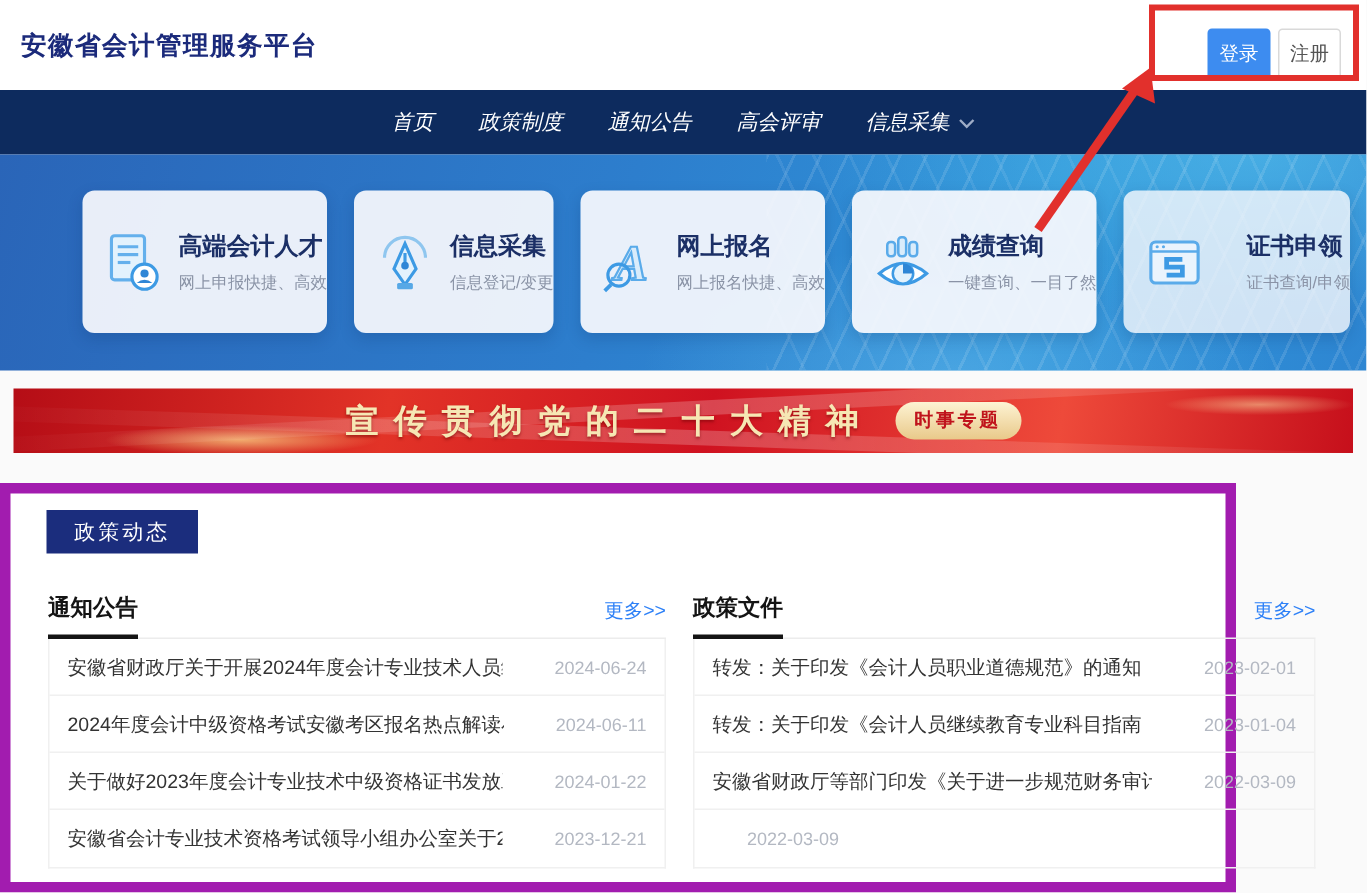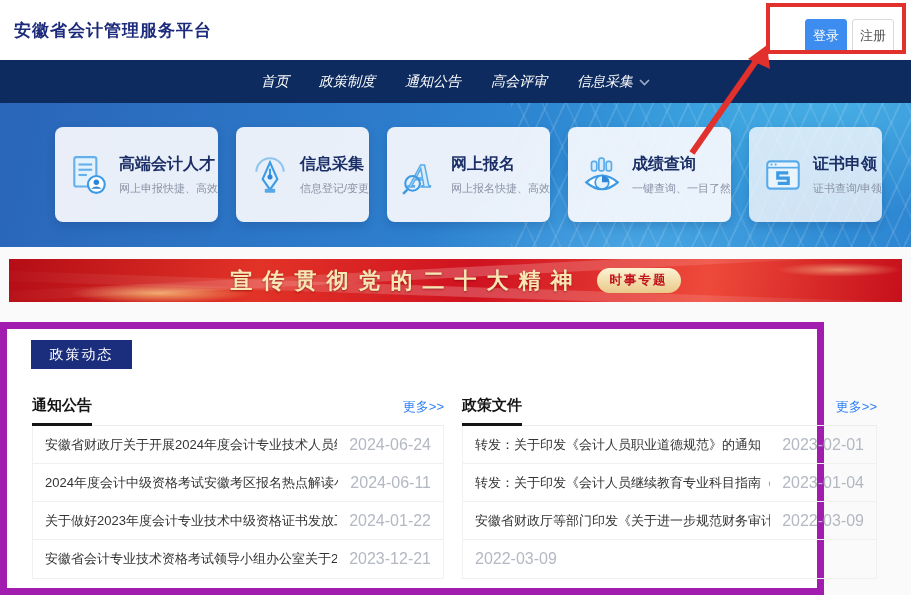--- a/index.html
+++ b/index.html
@@ -47,21 +47,21 @@
   }
   .hero-cards {
     position:absolute; left:55px; top:24px; width:800px; height:95px;
     display:flex; gap:18px;
   }
   .hero-card {
     flex:1; background:rgba(247,249,253,.93); border-radius:8px;
     box-shadow:0 4px 10px rgba(10,40,90,.18);
     display:flex; align-items:center; padding-left:13px; cursor:pointer;
   }
-  .hero-card:last-child { background:rgba(247,249,253,.8); }
+  .hero-card:last-child { background:rgba(247,249,253,.8);gap:18px; }
   .hero-icon { width:42px; height:42px; flex:0 0 42px; margin-right:9px; }
   .hero-text { min-width:0; }
   .hero-card-title { font-size:16px; font-weight:bold; color:#1b2f66; margin-bottom:6px; white-space:nowrap; }
   .hero-card-sub { font-size:11px; color:#8a93a6; white-space:nowrap; }
   
   .red-banner {
     position:absolute; left:9px; top:259px; width:893px; height:43px;
     background:
       radial-gradient(ellipse 130px 14px at 17% 80%, rgba(255,225,140,.7), transparent 70%),
       radial-gradient(ellipse 90px 10px at 93% 25%, rgba(255,235,170,.5), transparent 70%),
@@ -109,21 +109,21 @@
   .more-link { font-size:13px; color:#2e81f7; cursor:pointer; padding-bottom:9px; }
   .news-list { border:1px solid #f0f0f0; border-top:none; }
   .news-row {
     height:38px; display:flex; align-items:center; padding:0 12px;
     border-bottom:1px solid #f0f0f0; cursor:pointer;
   }
   .news-row:last-child { border-bottom:none; }
   .news-title {
     flex:1; font-size:13px; color:#333; white-space:nowrap; overflow:hidden; margin-right:12px;
   }
-  .news-date { flex:0 0 auto; font-size:16px; color:#b3b8c2; }
+  .news-date { flex:0 0 auto; font-size:12px; color:#b3b8c2;margin-left:23px; }
 </style>
 </head>
 <body>
 
 <div class="top-header">
   <div class="site-title">安徽省会计管理服务平台</div>
   <div class="btn btn-login">登录</div>
   <div class="btn btn-register">注册</div>
 </div>
 

